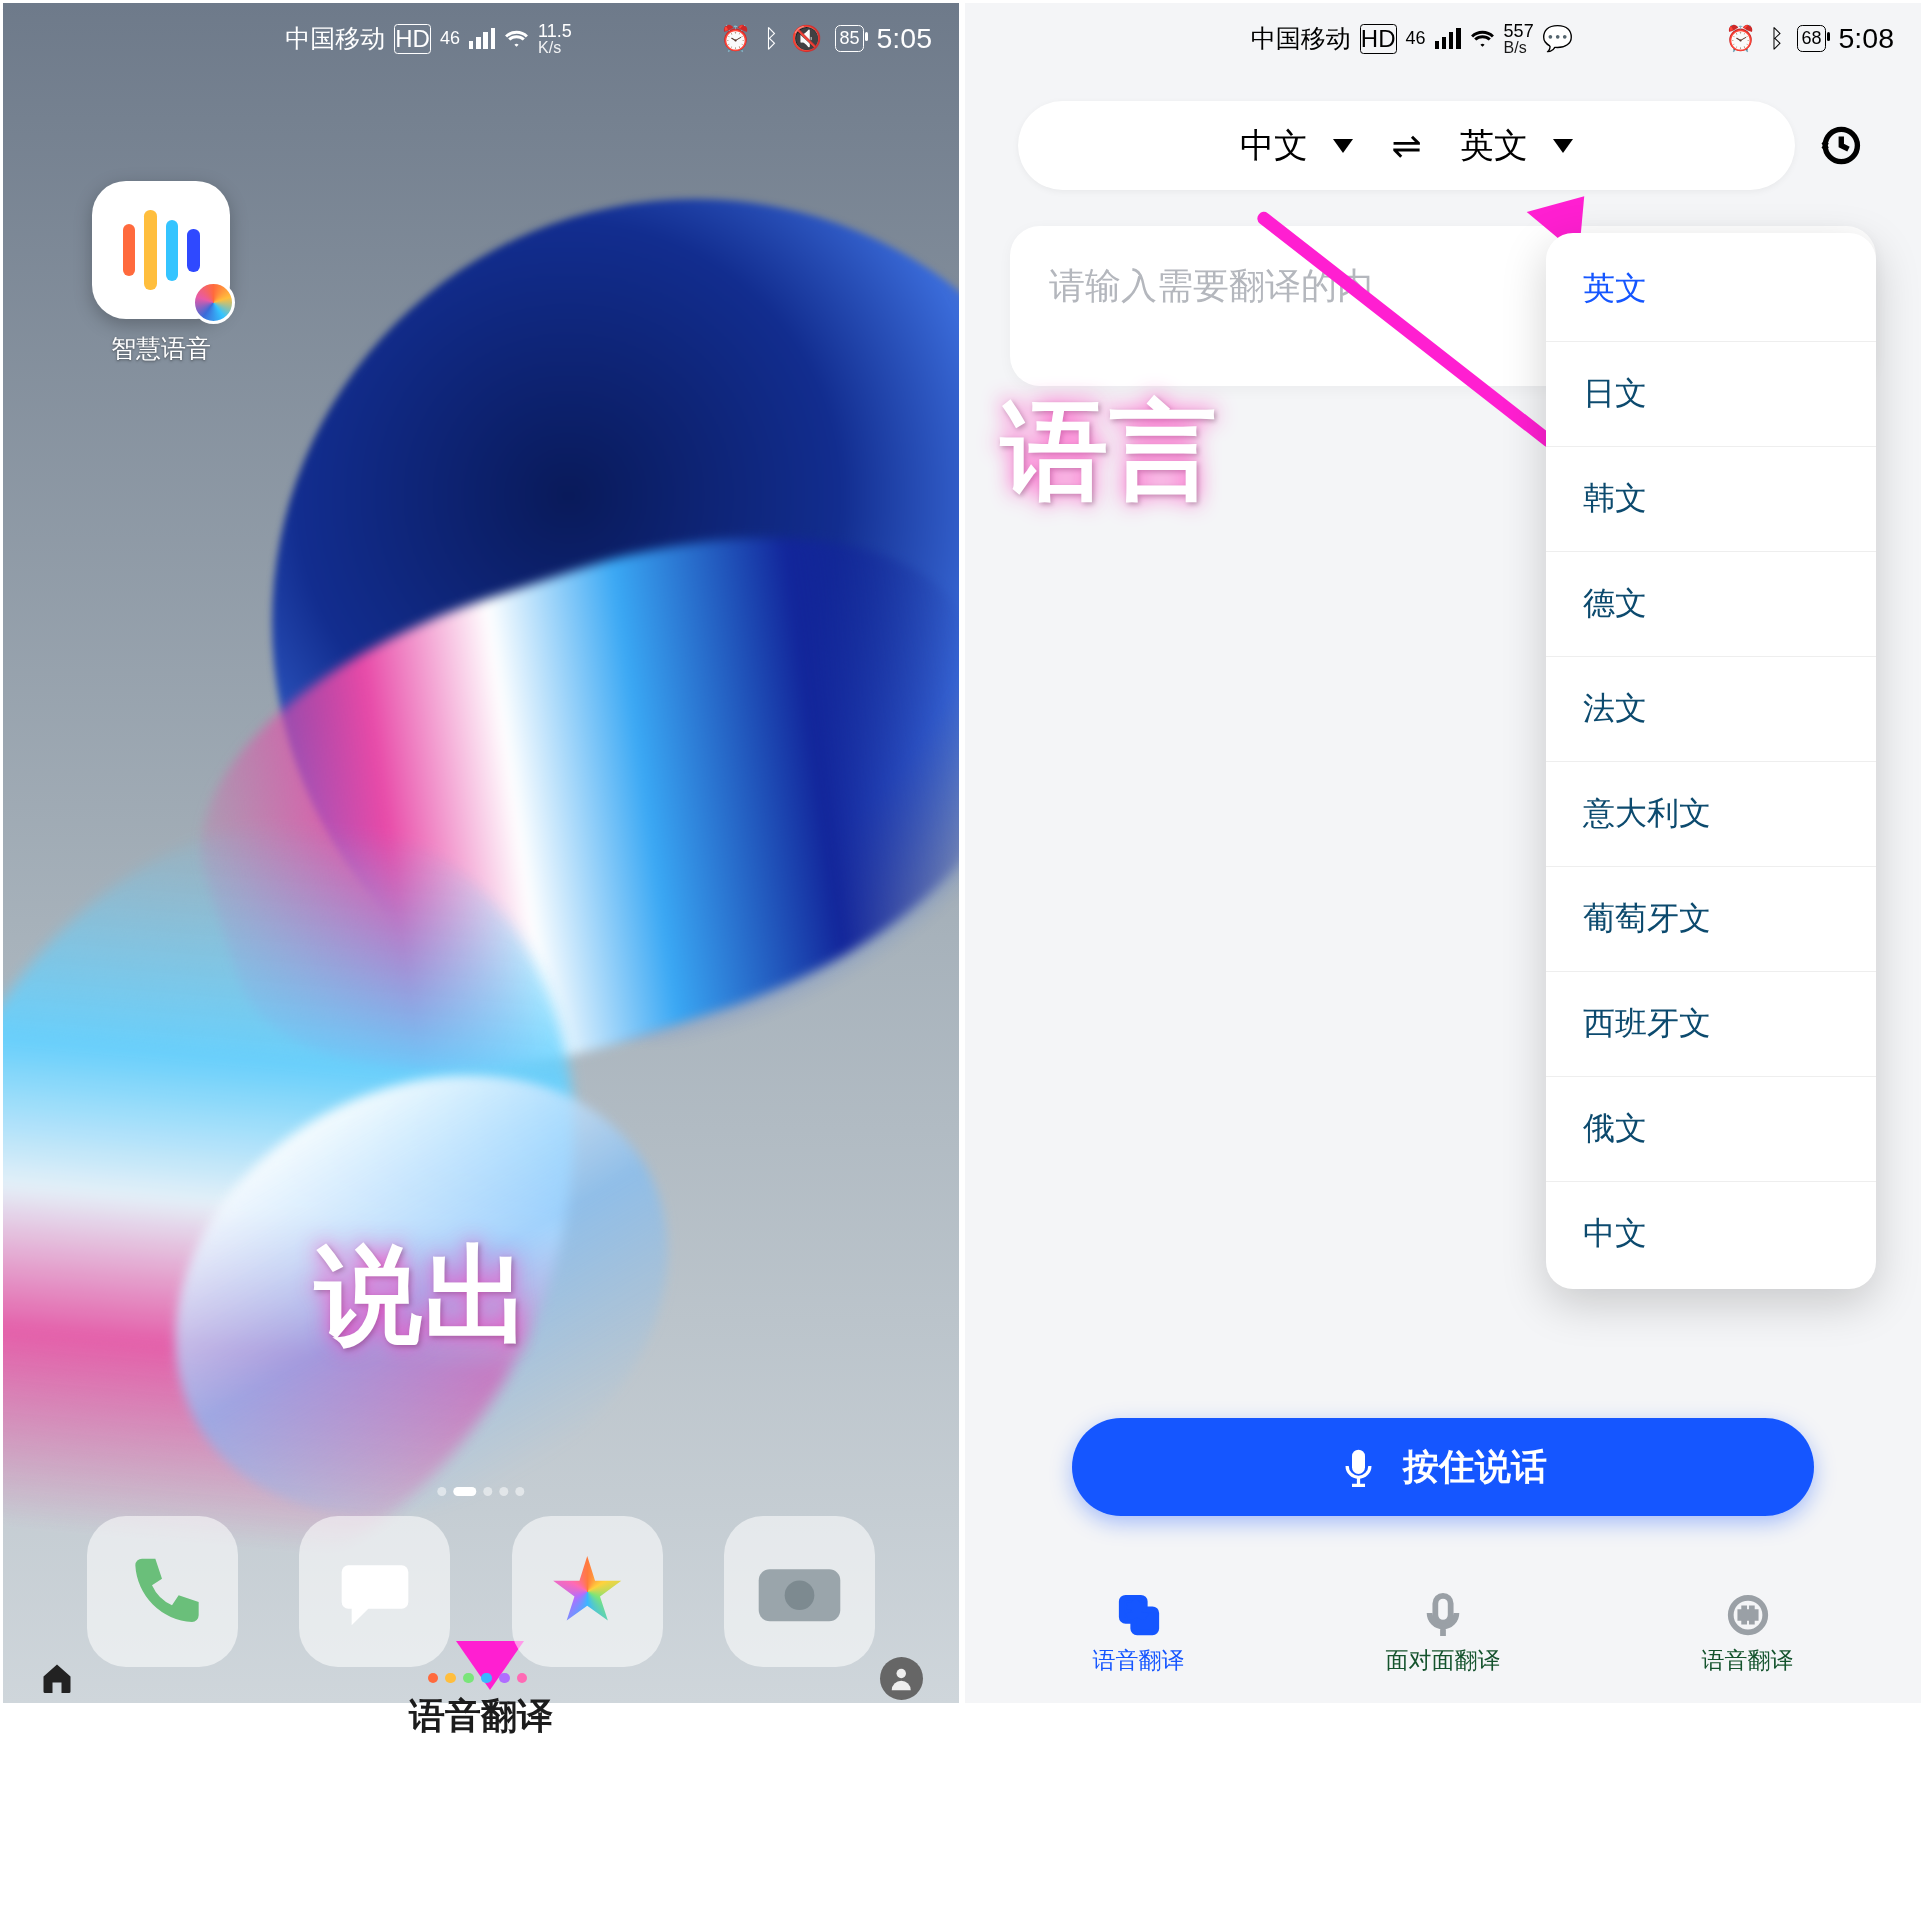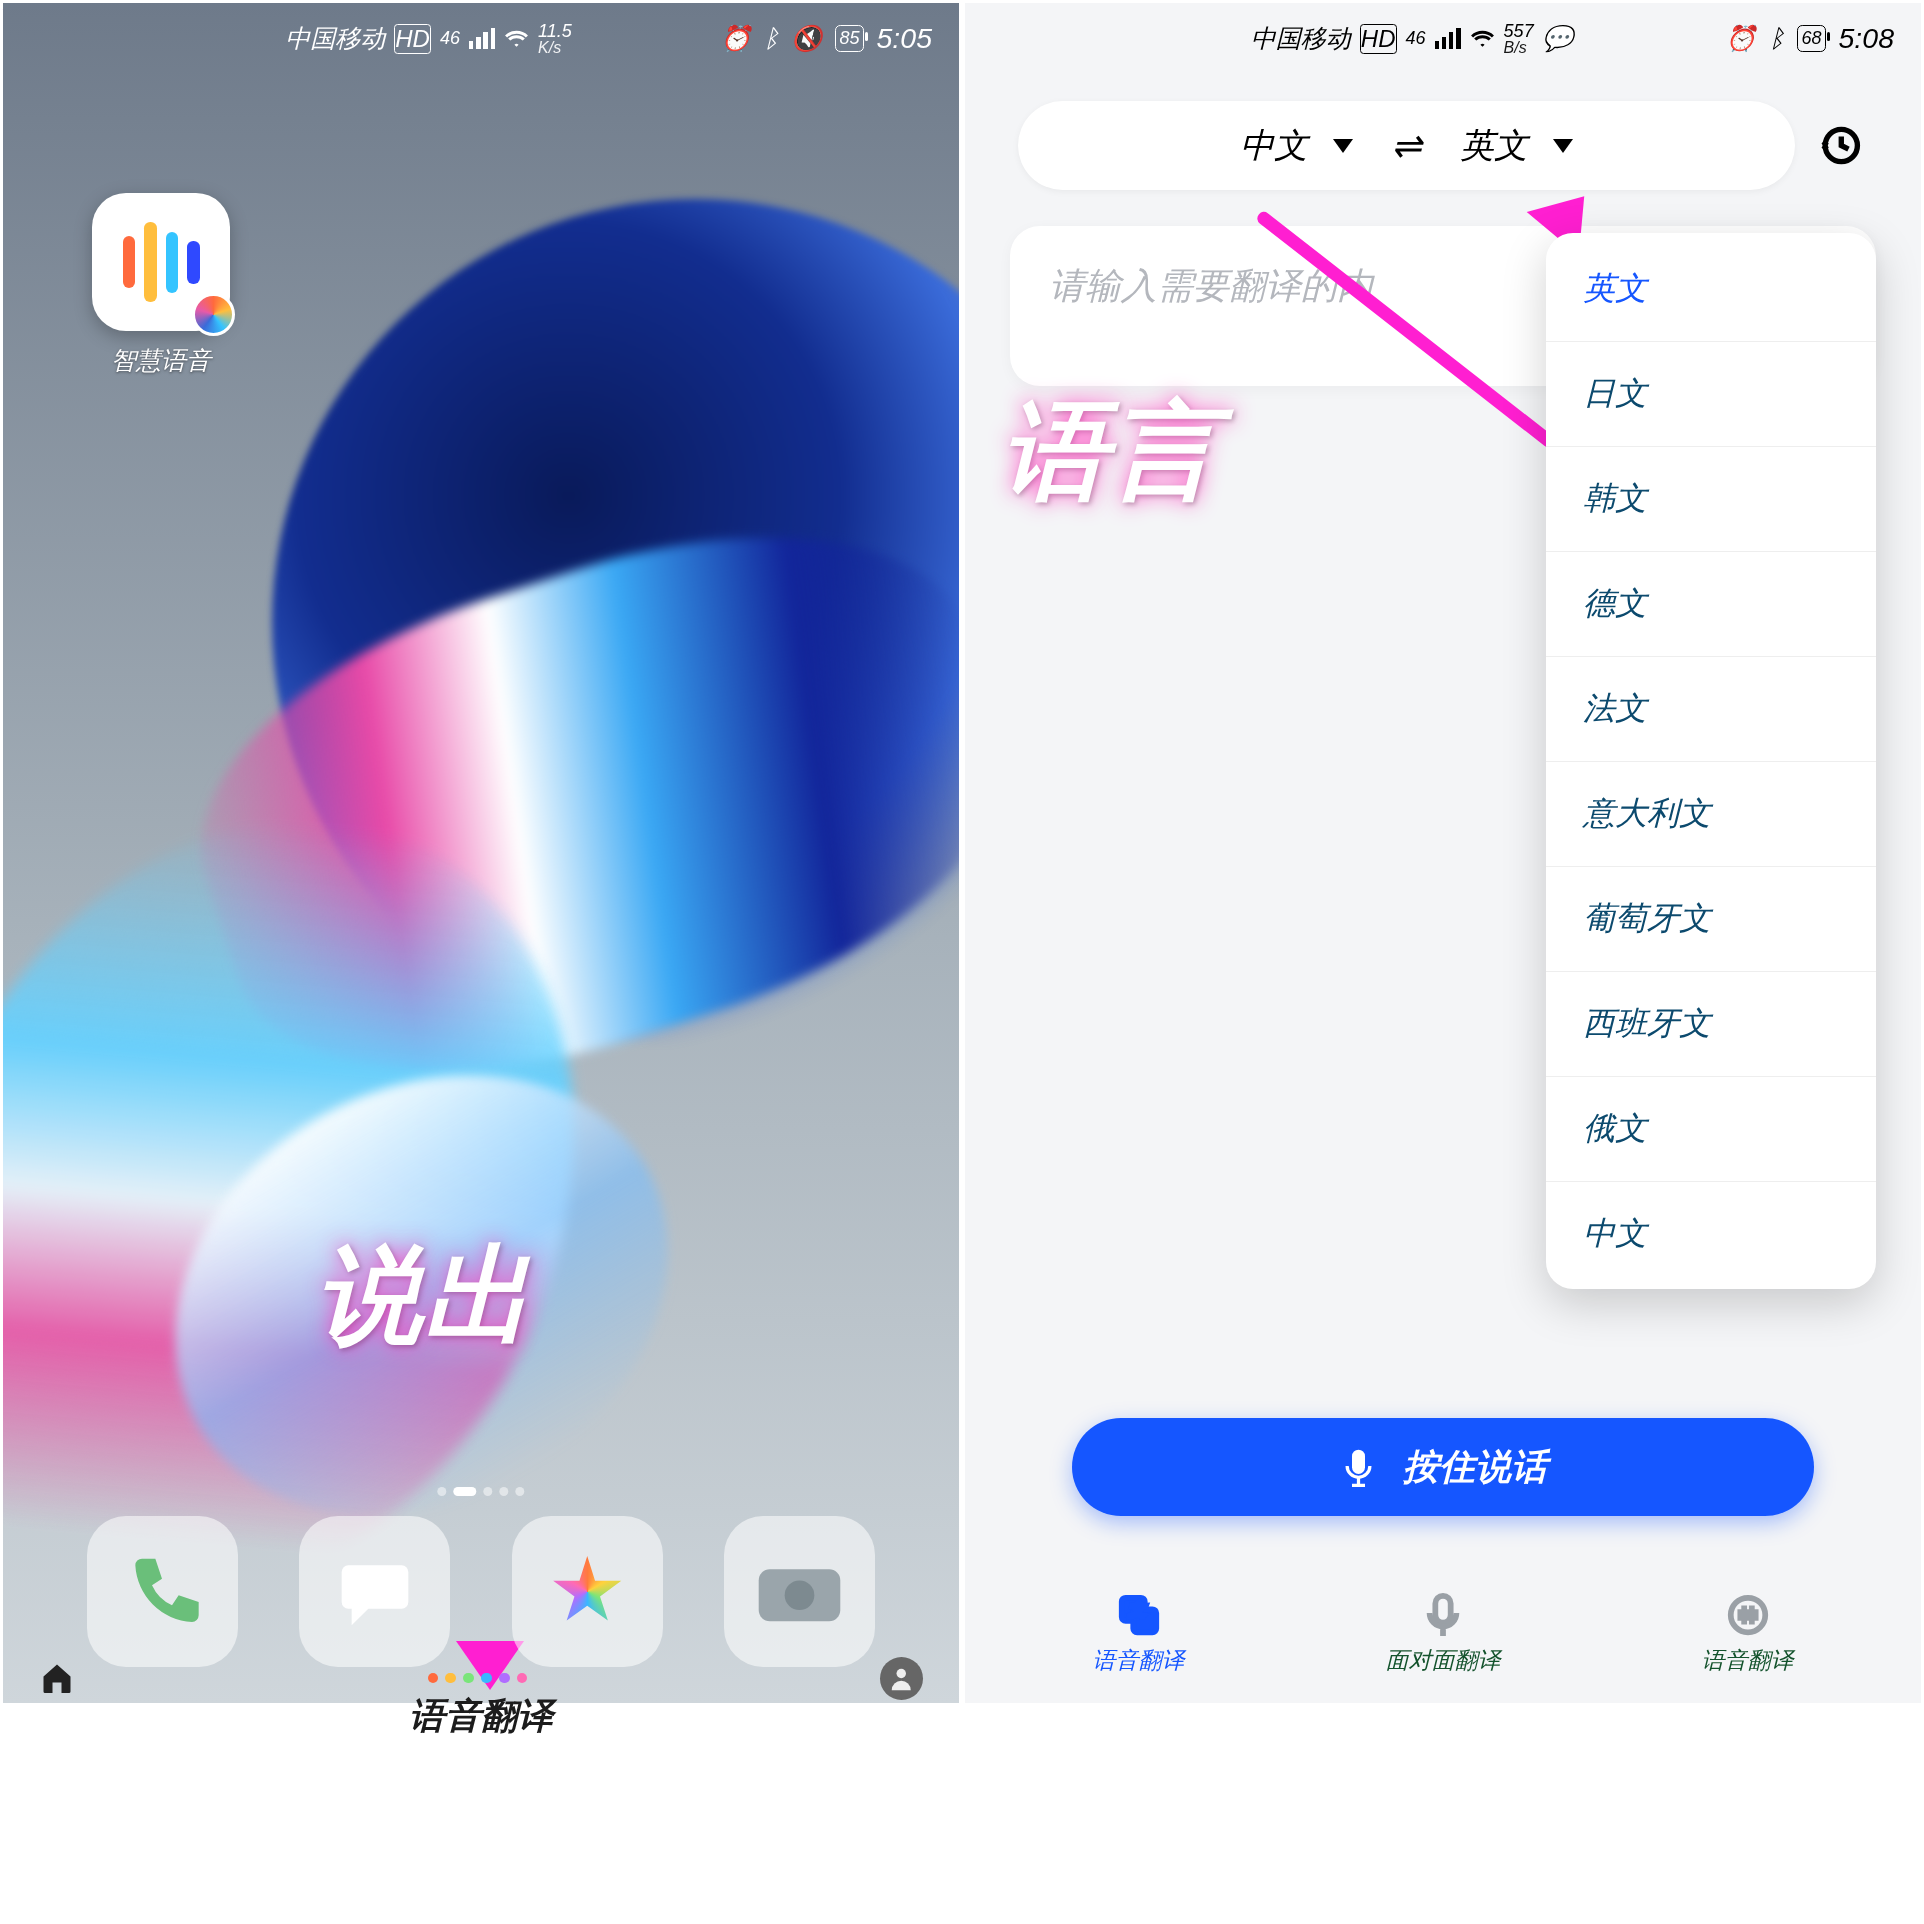--- a/index.html
+++ b/index.html
@@ -8,21 +8,20 @@
     background: #fff;
     font-family: "Helvetica Neue", Arial, "PingFang SC", "Microsoft YaHei", sans-serif;
     display: flex;
     flex-wrap: wrap;
   }
   .phone {
     width: 962px;
     height: 1706px;
     position: relative;
     border: 3.6px solid #fff;
-    font-style: italic;
   }
   
   .phone-left {
     background:
       radial-gradient(circle at 70% 35%, #0b1a5e 0%, #273a86 20%, #6085b4 50%, #b8c6cf 80%);
   }
   .phone-left .wallpaper {
     position: absolute; inset: 0; overflow: hidden;
     background: linear-gradient(180deg, #6e7a8a 0%, #a7b2bb 55%, #cfd6db 100%);
   }
@@ -58,21 +57,21 @@
   .sb-center { flex: 1; text-align: center; display:flex; align-items:center; justify-content:center; gap:9px;}
   .sb-right  { display: flex; align-items: center; gap: 12.5px; }
   .sb-left   { width: 107px; }
   .sb-speed { font-size: 18px; line-height: 1; text-align: left; }
   .sb-speed div:last-child { font-size: 16px; opacity:.9; }
 
   
   .app-icon {
     position: absolute;
     left: 89px; top: 178px;
-    width: 138px; text-align: center; margin-top: 12px;
+    width: 138px; text-align: center;
   }
   .app-icon .tile {
     width: 138px; height: 138px; border-radius: 34px;
     background: #fff;
     display: flex; align-items: center; justify-content: center;
     box-shadow: 0 5.3px 18px rgba(0,0,0,.25);
     position: relative;
   }
   .bars { display:flex; align-items:center; gap:9px; }
   .bars span { width: 12.5px; border-radius: 6.2px; }

